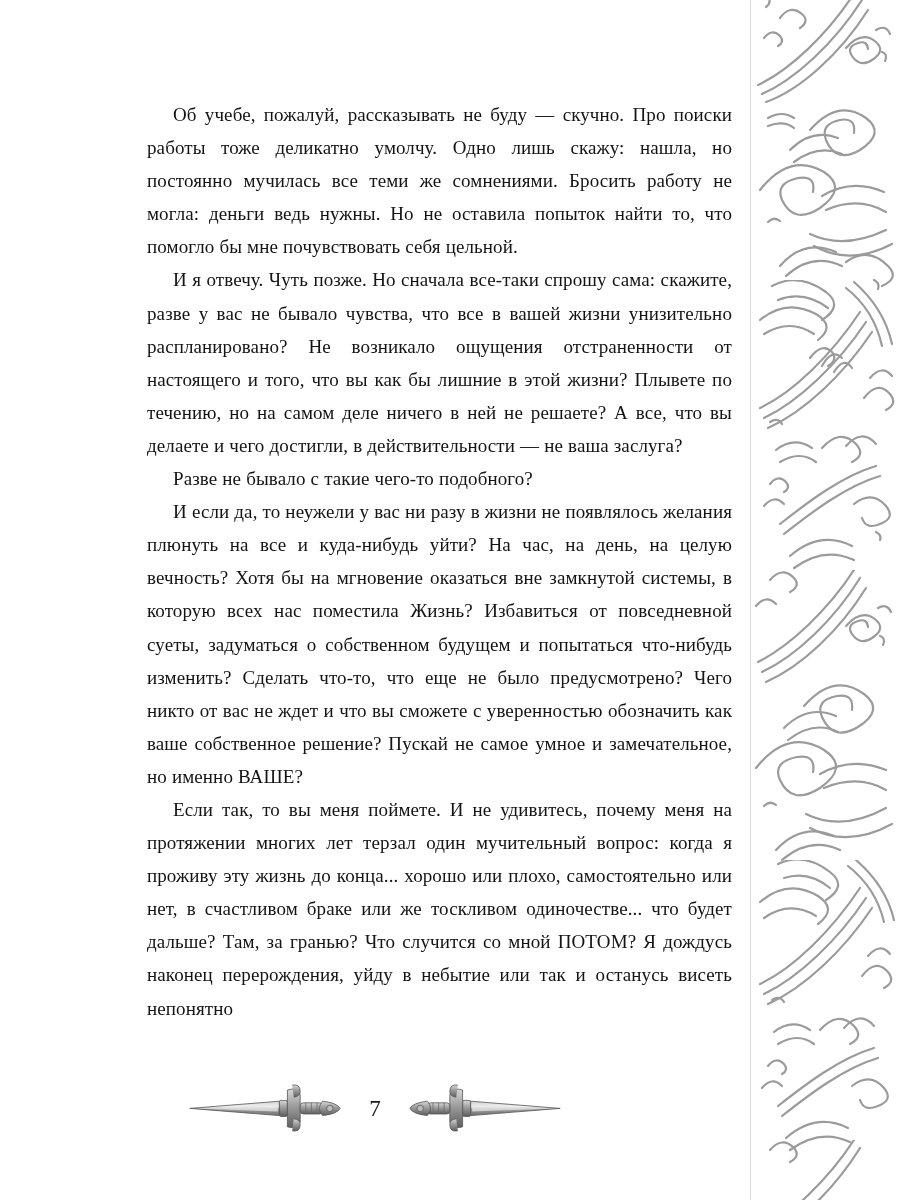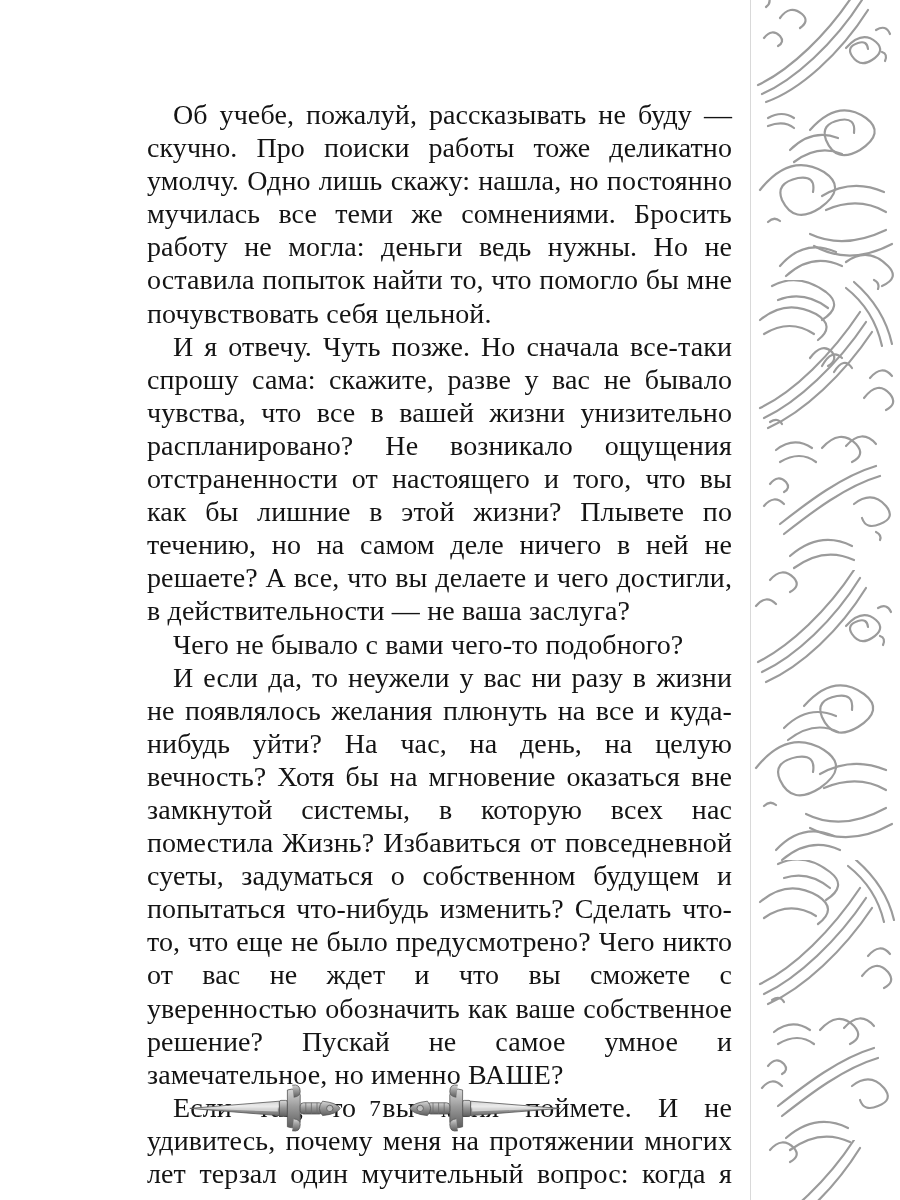--- a/index.html
+++ b/index.html
@@ -53,21 +53,21 @@
   .text-column {
     position: absolute;
     left: 147px;
     top: 98px;
     width: 585px;
   }
   .para {
     margin: 0;
     text-align: justify;
     text-indent: 26px;
-    font-size: 28px;
+    font-size: 19px;
     line-height: 33.1px;
     letter-spacing: 0.1px;
     word-spacing: 0.2px;
     color: #141414;
     -webkit-hyphens: none;
     hyphens: none;
   }
 
   
   .footer {
@@ -233,21 +233,21 @@
           <path d="M12 102 C46 86 84 50 110 8"></path>
           <path d="M54 136 q30 -34 60 -12"></path>
         </g>
       </svg>
     </div>
   </div>
 
   <div class="text-column">
     <p class="para">Об учебе, пожалуй, рассказывать не буду — скучно. Про поиски работы тоже деликатно умолчу. Одно лишь скажу: нашла, но постоянно мучилась все теми же сомнениями. Бросить работу не могла: деньги ведь нужны. Но не оставила попыток найти то, что помогло бы мне почувствовать себя цельной.</p>
     <p class="para">И я отвечу. Чуть позже. Но сначала все-таки спрошу сама: скажите, разве у вас не бывало чувства, что все в вашей жизни унизительно распланировано? Не возникало ощущения отстраненности от настоящего и того, что вы как бы лишние в этой жизни? Плывете по течению, но на самом деле ничего в ней не решаете? А все, что вы делаете и чего достигли, в действительности — не ваша заслуга?</p>
-    <p class="para">Чего не бывало с вами чего-то подобного?</p>
+    <p class="para">Разве не бывало с такие чего-то подобного?</p>
     <p class="para">И если да, то неужели у вас ни разу в жизни не появлялось желания плюнуть на все и куда-нибудь уйти? На час, на день, на целую вечность? Хотя бы на мгновение оказаться вне замкнутой системы, в которую всех нас поместила Жизнь? Избавиться от повседневной суеты, задуматься о собственном будущем и попытаться что-нибудь изменить? Сделать что-то, что еще не было предусмотрено? Чего никто от вас не ждет и что вы сможете с уверенностью обозначить как ваше собственное решение? Пускай не самое умное и замечательное, но именно ВАШЕ?</p>
     <p class="para">Если так, то вы меня поймете. И не удивитесь, почему меня на протяжении многих лет терзал один мучительный вопрос: когда я проживу эту жизнь до конца... хорошо или плохо, самостоятельно или нет, в счастливом браке или же тоскливом одиночестве... что будет дальше? Там, за гранью? Что случится со мной ПОТОМ? Я дождусь наконец перерождения, уйду в небытие или так и останусь висеть непонятно</p>
   </div>
 
   <div class="footer">
 
     <span>
       <svg class="sword" viewBox="0 0 200 65" xmlns="http://www.w3.org/2000/svg">
         <defs>
           <linearGradient id="bladeGradL" x1="0" y1="0" x2="0" y2="1">

